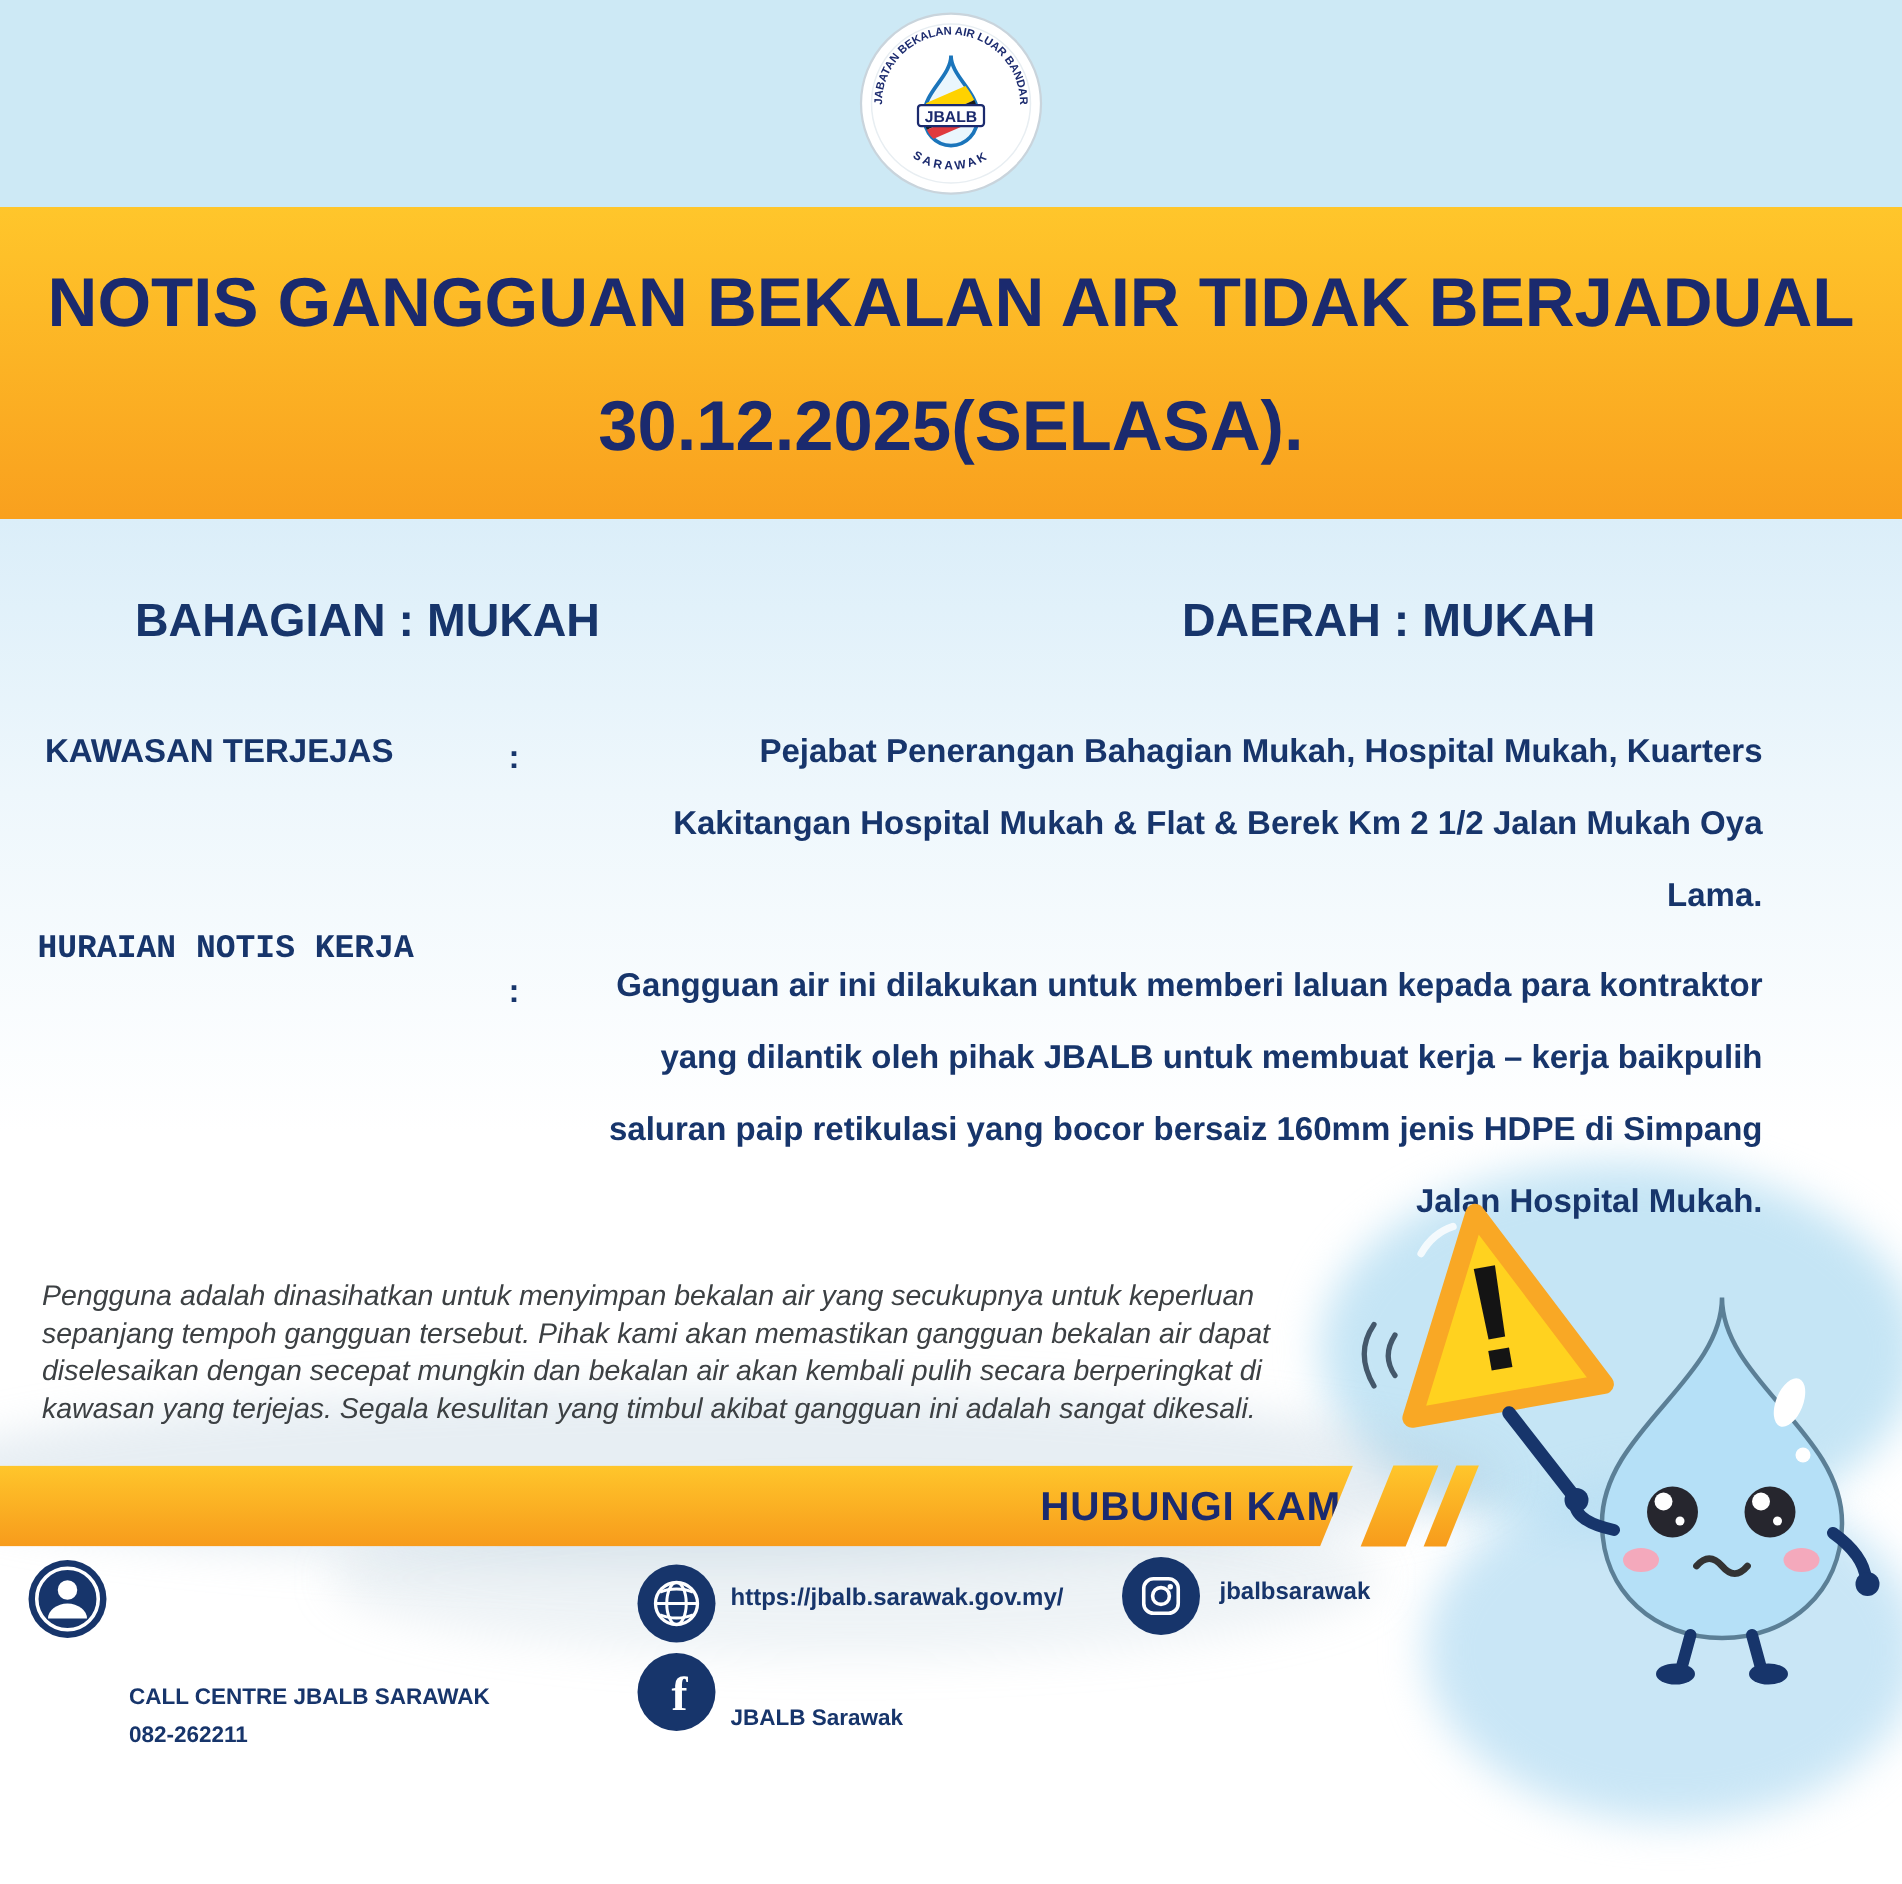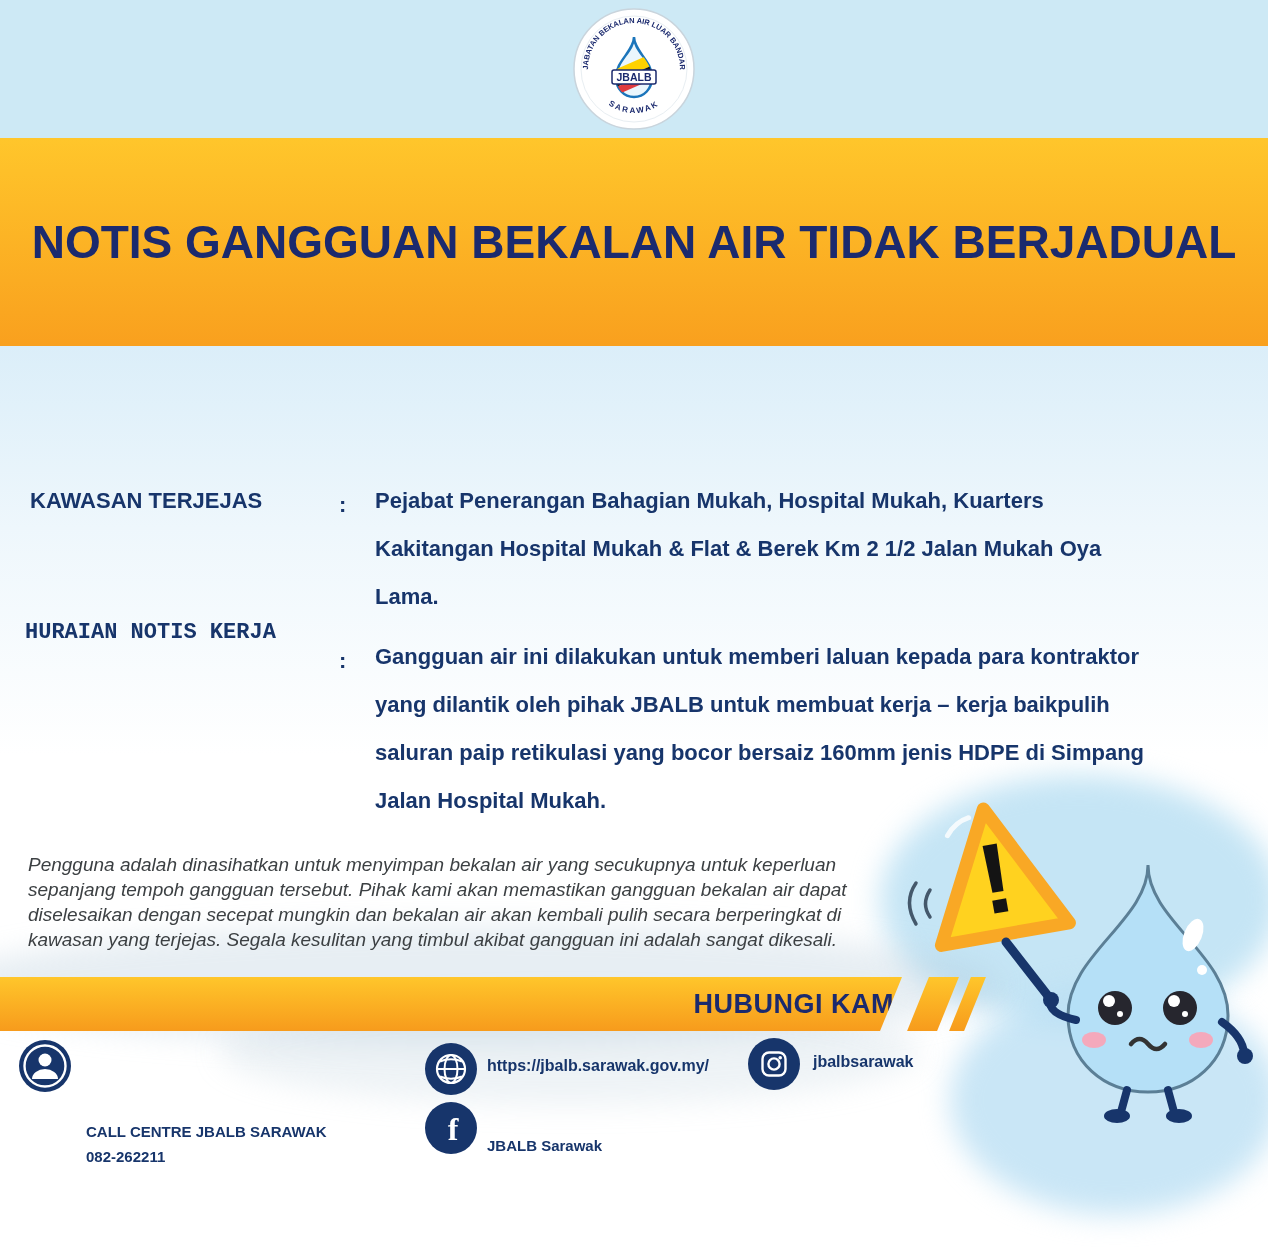--- a/index.html
+++ b/index.html
@@ -23,21 +23,21 @@
 
   .main-bg { position:absolute; top:346px; left:0; width:100%; height:910px;
     background:linear-gradient(180deg,#dbeef9 0%, #eef7fc 20%, #ffffff 45%); z-index:0; }
 
   .heading { position:absolute; font-weight:bold; color:#17356b; font-size:31px; z-index:2; }
   .h-bahagian { left:90px; top:396px; }
   .h-daerah   { left:788px; top:396px; }
 
   .label { position:absolute; font-weight:bold; color:#17356b; font-size:22px; z-index:2; }
   .colon { position:absolute; font-weight:bold; color:#17356b; font-size:22px; z-index:2; }
-  .body-text { position:absolute; font-weight:bold; color:#17356b; font-size:22px; line-height:48px; white-space:pre-line; z-index:2; }
+  .body-text { position:absolute; font-weight:bold; color:#17356b; font-size:22px; line-height:48px; white-space:pre-line; z-index:2;text-align:right; }
 
   .lbl-kawasan { left:30px;  top:488px; }
   .col-kawasan { left:339px; top:492px; }
   .txt-kawasan { left:375px; top:477px; width:800px; }
   .lbl-huraian { left:25px;  top:620px;font-family:Liberation Mono, monospace; }
   .col-huraian { left:339px; top:648px; }
   .txt-huraian { left:375px; top:633px; width:800px; }
 
   .disclaimer {
     position:absolute; left:28px; top:852px; width:940px; z-index:2;
@@ -103,29 +103,32 @@
           <path d="M40,82 L86,62 L86,70 L40,90 Z" fill="#e03a3e"></path>
         </g>
       </g>
       <rect x="40" y="63" width="44" height="14" rx="2" fill="#ffffff" stroke="#1b2a6e" stroke-width="1.5"></rect>
       <text x="62" y="74" font-size="10.5" font-weight="bold" fill="#1b2a6e" text-anchor="middle">JBALB</text>
     </svg>
   </div>
 
   <div class="banner">
     <div class="l1">NOTIS GANGGUAN BEKALAN AIR TIDAK BERJADUAL</div>
+    <div class="l2">30.12.2025(SELASA).</div>
   </div>
 
   <div class="main-bg"></div>
 
   <div class="splash splash-a"></div>
   <div class="splash splash-b"></div>
   <div class="splash splash-c"></div>
   <div class="splash splash-d"></div>
 
+  <div class="heading h-bahagian">BAHAGIAN : MUKAH</div>
+  <div class="heading h-daerah">DAERAH : MUKAH</div>
 
   <div class="label lbl-kawasan">KAWASAN TERJEJAS</div>
   <div class="colon col-kawasan">:</div>
   <div class="body-text txt-kawasan">Pejabat Penerangan Bahagian Mukah, Hospital Mukah, Kuarters
 Kakitangan Hospital Mukah &amp; Flat &amp; Berek Km 2 1/2 Jalan Mukah Oya
 Lama.</div>
 
   <div class="label lbl-huraian">HURAIAN NOTIS KERJA</div>
   <div class="colon col-huraian">:</div>
   <div class="body-text txt-huraian">Gangguan air ini dilakukan untuk memberi laluan kepada para kontraktor

